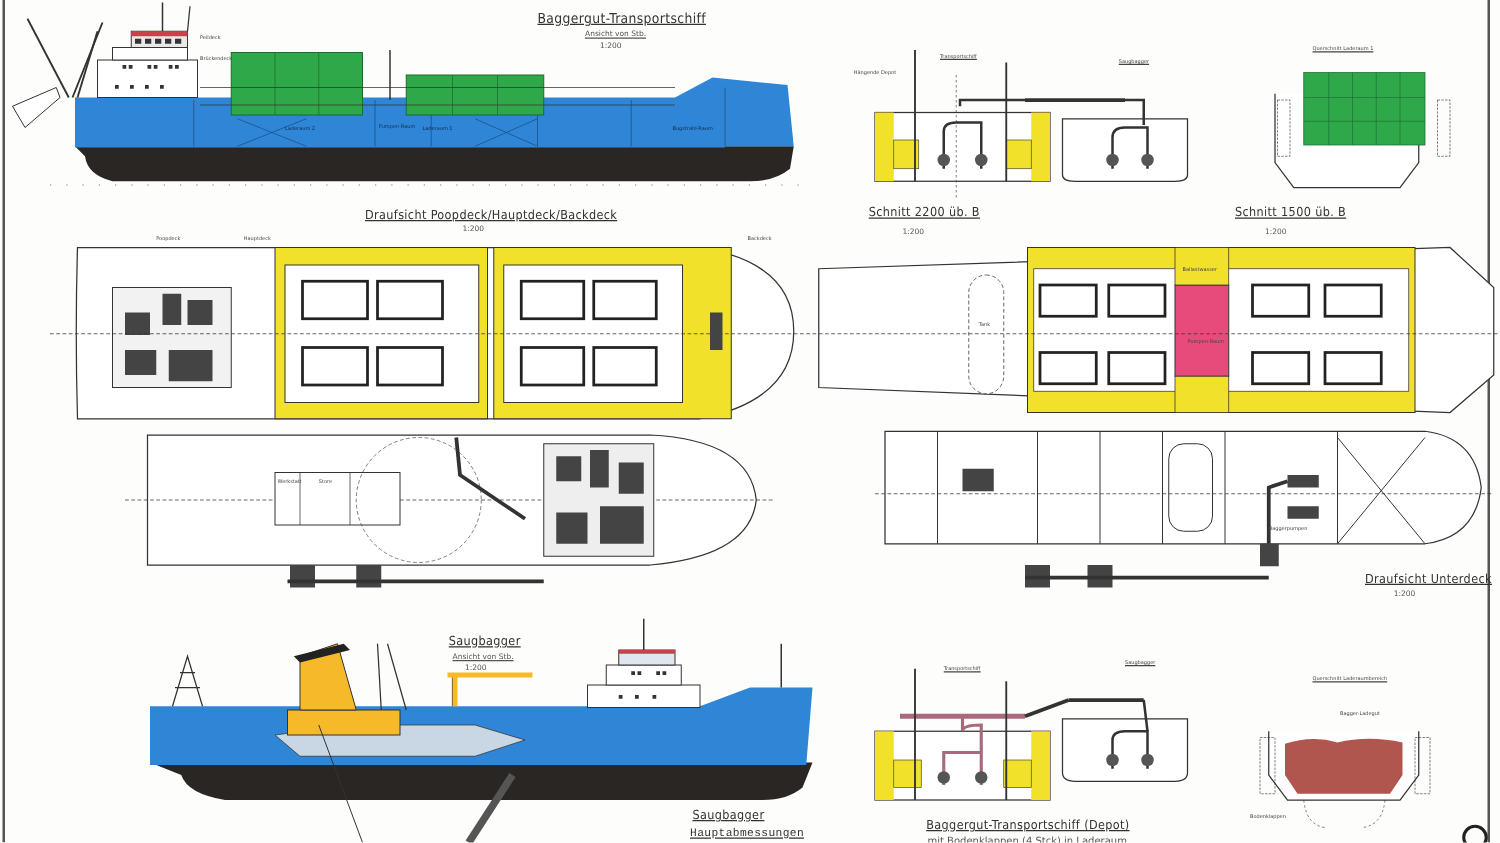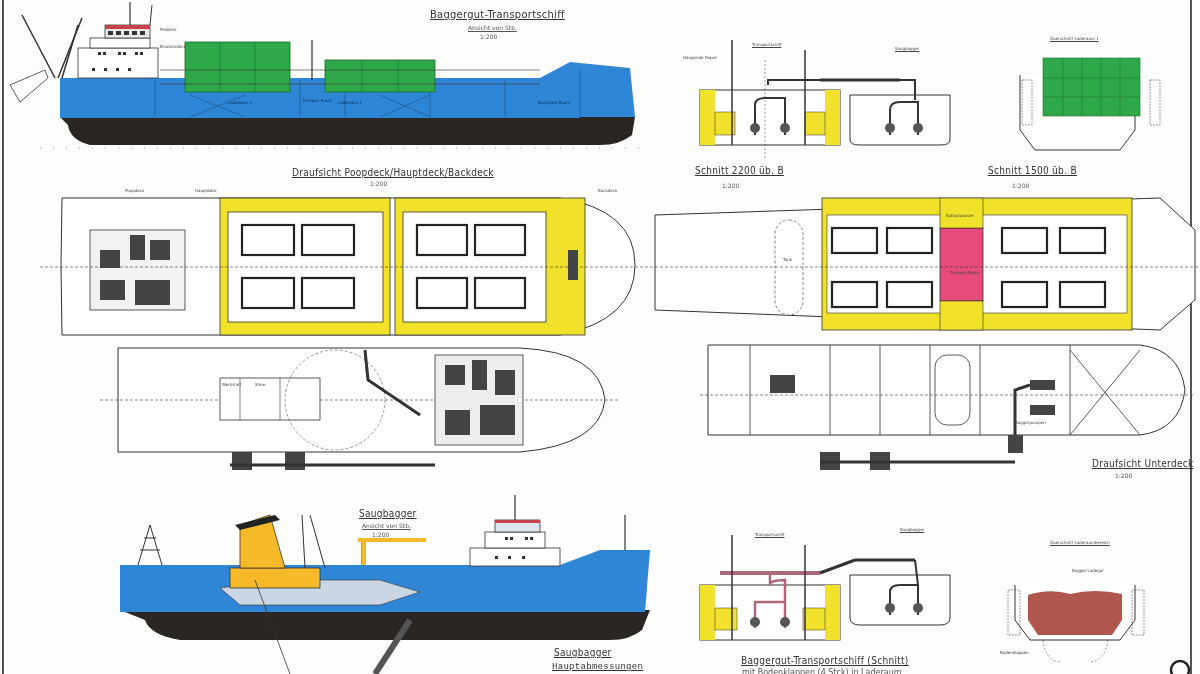--- a/index.html
+++ b/index.html
@@ -329,14 +329,14 @@
   <rect x="348" y="100" width="12" height="45" fill="none" stroke="#333" stroke-width="0.5" stroke-dasharray="2 1"></rect>
   <rect x="472" y="100" width="12" height="45" fill="none" stroke="#333" stroke-width="0.5" stroke-dasharray="2 1"></rect>
   <path d="M383 150 Q385 170 400 172 M448 150 Q446 170 430 172" fill="none" stroke="#333" stroke-width="0.5" stroke-dasharray="2 2"></path>
   <circle cx="520" cy="180" r="9" fill="none" stroke="#222" stroke-width="2.5"></circle>
 </svg>
 <div class="abs lbl" style="left:755px;top:532px;text-decoration:underline;">Transportschiff</div>
 <div class="abs lbl" style="left:900px;top:527px;text-decoration:underline;">Saugbagger</div>
 <div class="abs lbl" style="left:1050px;top:540px;text-decoration:underline;">Querschnitt Laderaumbereich</div>
 <div class="abs lbl" style="left:1072px;top:568px;">Bagger-Ladegut</div>
 <div class="abs lbl" style="left:1000px;top:650px;">Bodenklappen</div>
-<div class="abs title" style="left:741px;top:655px;font-size:10px;">Baggergut-Transportschiff (Schnitt)</div>
+<div class="abs title" style="left:741px;top:655px;font-size:10px;">Baggergut-Transportschiff (Depot)</div>
 <div class="abs sub" style="left:742px;top:668px;font-size:8px;text-decoration:none;">mit Bodenklappen (4 Stck) in Laderaum</div>
 
 </body></html>

